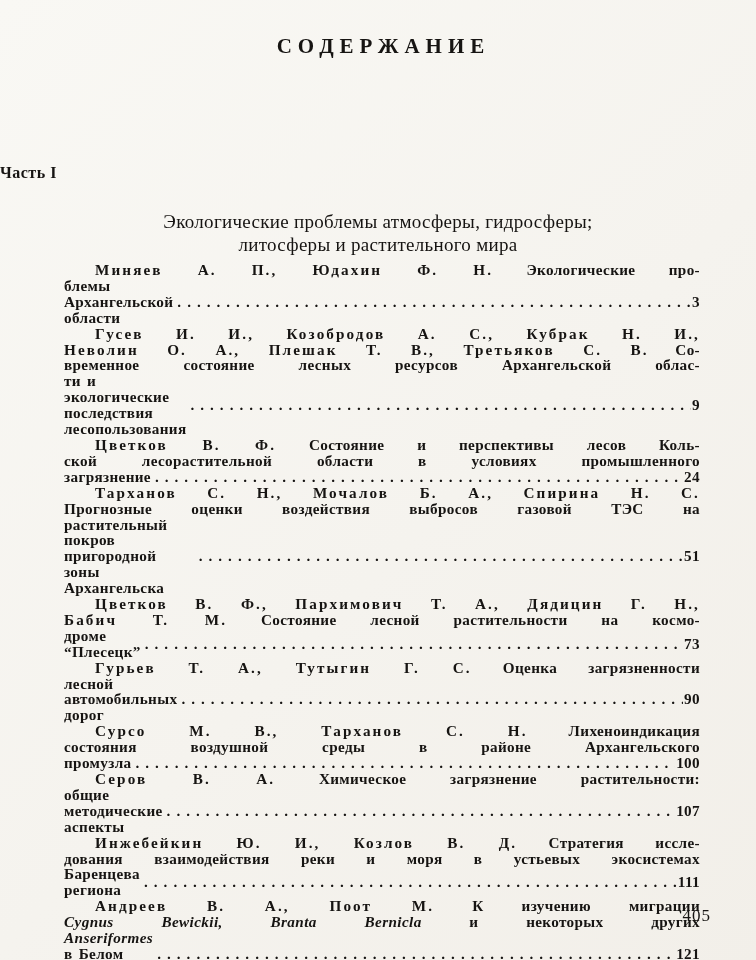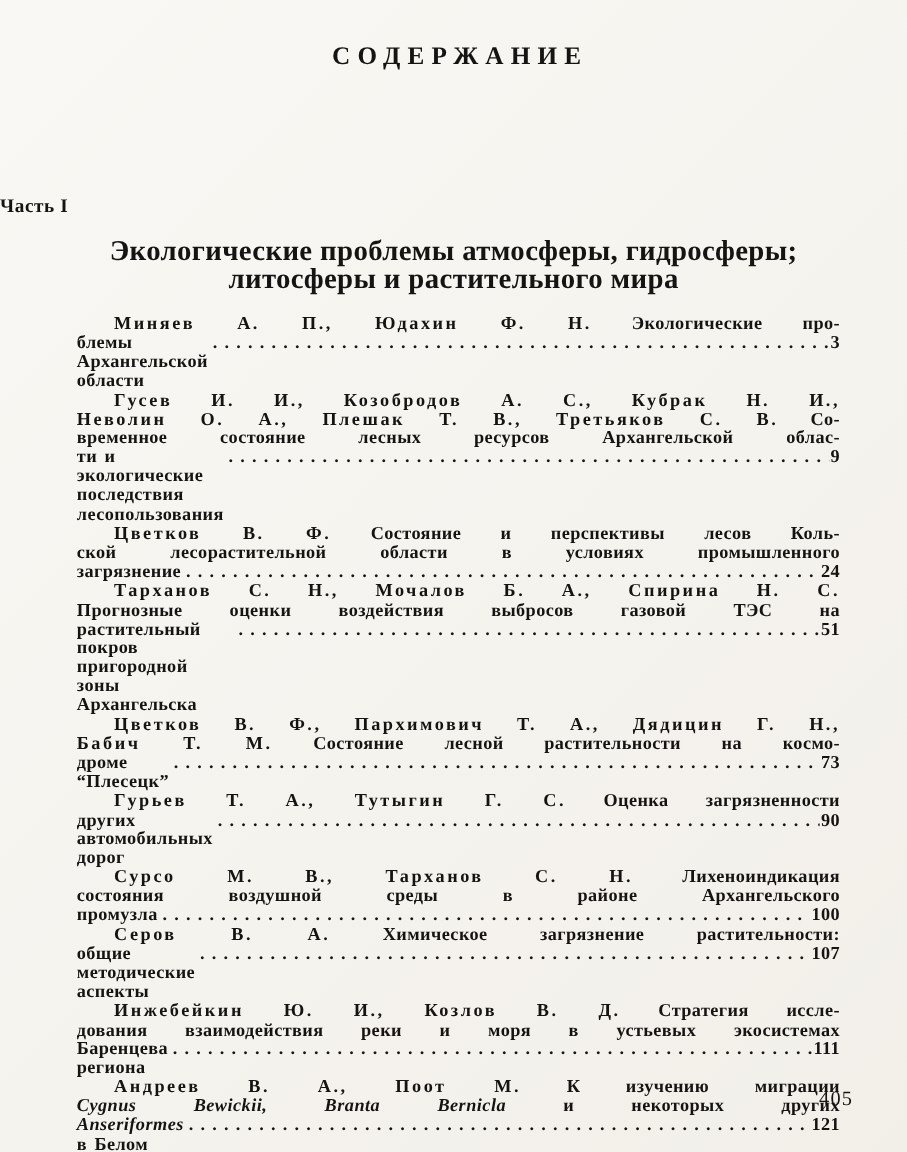--- a/index.html
+++ b/index.html
@@ -20,36 +20,36 @@
     position: absolute; top: 34px; left: 0; width: 100%;
     margin: 0; text-align: center;
     font-size: 21px; font-weight: 700; letter-spacing: 6px;
   }
   .part-label {
     position: absolute; top: 164px; left: 0; width: 100%;
     text-align: left; font-size: 16px; font-weight: 700;
     letter-spacing: 0.5px;
   }
   .section-heading {
-    position: absolute; top: 199px; left: 40px; width: 676px;
-    text-align: center; font-size: 24px; line-height: 22.5px;
-    font-weight: 700; letter-spacing: 0.3px;
+    position: absolute; top: 211px; left: 40px; width: 676px;
+    text-align: center; font-size: 19px; line-height: 22.5px;
+    font-weight: 400; letter-spacing: 0.3px;
   }
   .toc {
     position: absolute; top: 262px; left: 64px; width: 636px;
     font-size: 15.2px; line-height: 15.9px; font-weight: 700;
     letter-spacing: 0.35px; word-spacing: 2px;
   }
   .toc-line {
     text-align: justify;
     text-align-last: justify;
     white-space: normal;
   }
   .toc-line.has-page {
-    display: flex; align-items: flex-start;
+    display: flex; align-items: center;
     text-align: left; text-align-last: left;
   }
   .toc-line.indent { padding-left: 31px; }
   .seg-authors { letter-spacing: 2.1px; }
   .seg-latin { font-style: italic; letter-spacing: 0.4px; }
   .dot-leader {
     flex: 1 1 auto; overflow: hidden; white-space: nowrap;
     margin: 0 1px 0 4px; min-width: 12px;
   }
   .dot-leader::after {
@@ -114,21 +114,21 @@
         <div class="toc-line"><span><span class="seg-authors">Бабич Т. М.</span><span class="seg-plain"> Состояние лесной растительности на космо-</span></span></div>
         <div class="toc-line has-page">
           <span><span class="seg-plain">дроме “Плесецк”</span></span>
           <span class="dot-leader"></span>
           <span class="page-ref">73</span>
         </div>
       </div>
       <div>
         <div class="toc-line indent"><span><span class="seg-authors">Гурьев Т. А., Тутыгин Г. С.</span><span class="seg-plain"> Оценка загрязненности</span></span></div>
         <div class="toc-line has-page">
-          <span><span class="seg-plain">других автомобильных дорог</span></span>
+          <span><span class="seg-plain">лесной автомобильных дорог</span></span>
           <span class="dot-leader"></span>
           <span class="page-ref">90</span>
         </div>
       </div>
       <div>
         <div class="toc-line indent"><span><span class="seg-authors">Сурсо М. В., Тарханов С. Н.</span><span class="seg-plain"> Лихеноиндикация</span></span></div>
         <div class="toc-line"><span><span class="seg-plain">состояния воздушной среды в районе Архангельского</span></span></div>
         <div class="toc-line has-page">
           <span><span class="seg-plain">промузла</span></span>
           <span class="dot-leader"></span>

